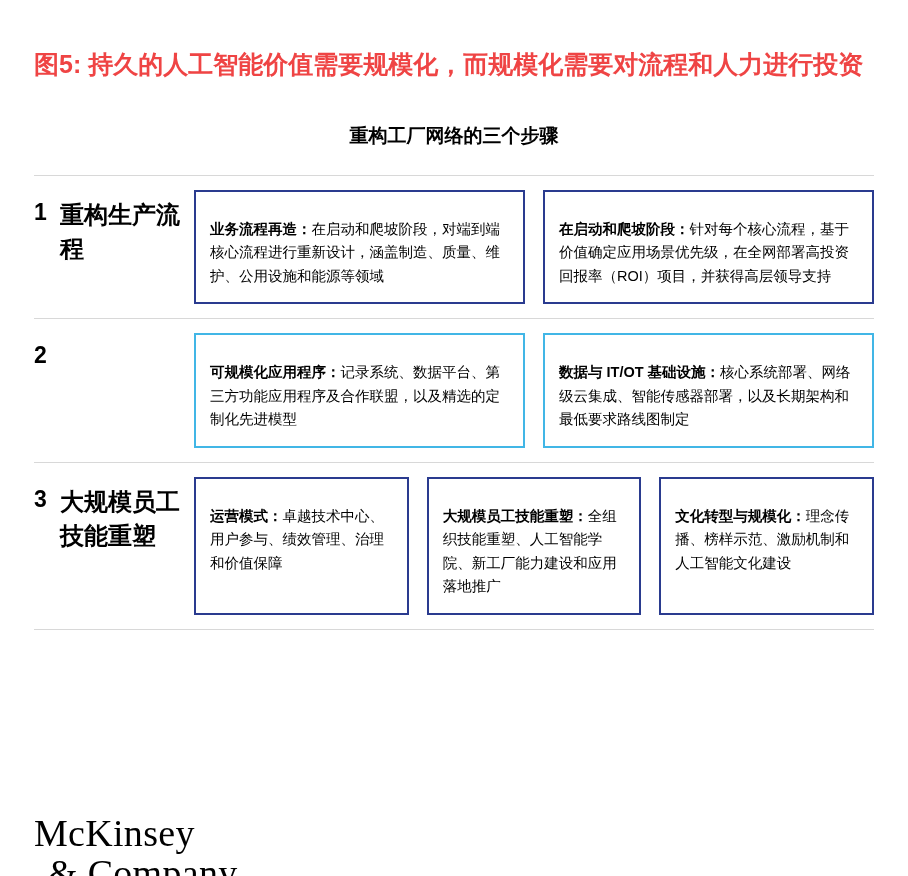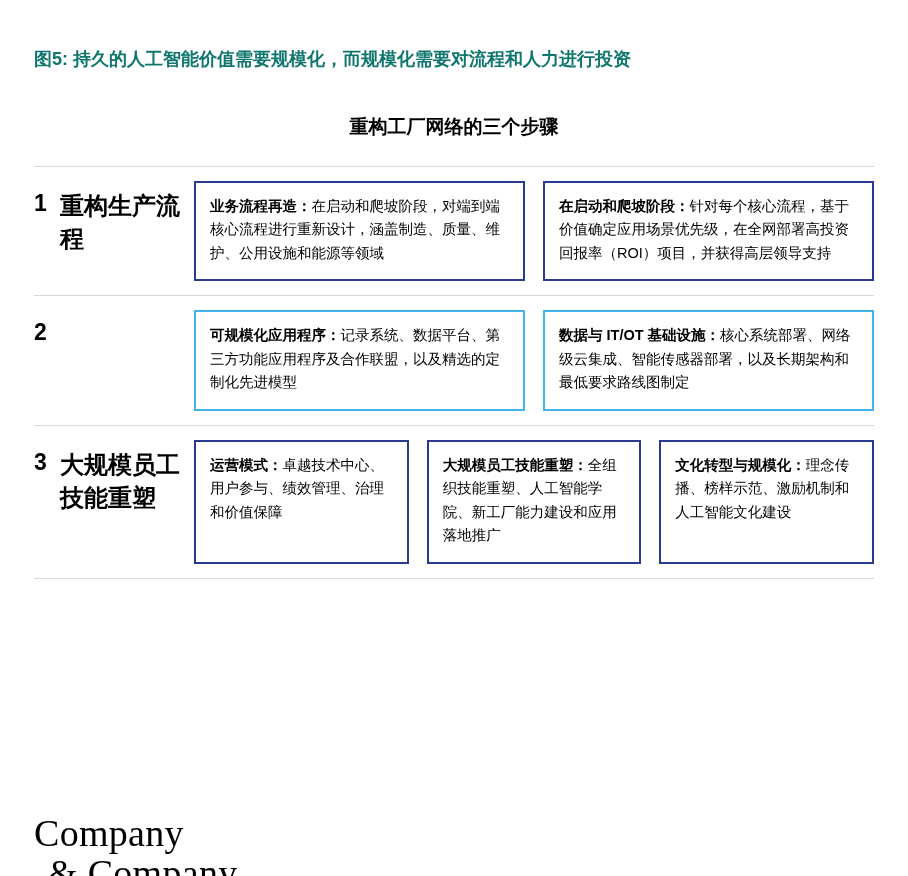--- a/index.html
+++ b/index.html
@@ -15,27 +15,27 @@
     overflow: hidden;
   }
   .page {
     position: relative;
     width: 908px;
     height: 876px;
     box-sizing: border-box;
     padding: 0 34px;
   }
   .title {
-    font-size: 18px;
+    font-size: 25px;
     font-weight: bold;
     line-height: 1.32;
     letter-spacing: 0px;
     margin-top: 48px;
     margin-bottom: 0;
-    color: #0f766e;
+    color: #ef4444;
   }
   .subtitle {
     font-size: 19px;
     font-weight: bold;
     margin-top: 42px;
     margin-bottom: 0;
     color: #000;
     text-align: center;
   }
   .rows {
@@ -75,21 +75,21 @@
     line-height: 1.4;
   }
   .cards {
     display: flex;
     flex: 1;
     gap: 18px;
     align-items: stretch;
   }
   .card {
     border: 2px solid #2a3b8f;
-    padding: 12px 14px 14px 14px;
+    padding: 26px 14px 14px 14px;
     box-sizing: border-box;
     font-size: 14.5px;
     line-height: 1.62;
     flex: 1;
   }
   .card.blue-light {
     border-color: #41b6e6;
   }
   .card.navy {
     border-color: #2a3b8f;
@@ -175,17 +175,17 @@
         </div>
         <div class="card navy">
           <span class="card-head">文化转型与规模化：</span><span class="card-body">理念传播、榜样示范、激励机制和人工智能文化建设</span>
         </div>
       </div>
     </div>
 
   </div>
 
   <div class="footer">
-    <div class="logo-line1">Company</div>
+    <div class="logo-line1">McKinsey</div>
     <div class="logo-line2">&amp; Company</div>
   </div>
 
 </div>
 
 </body></html>

